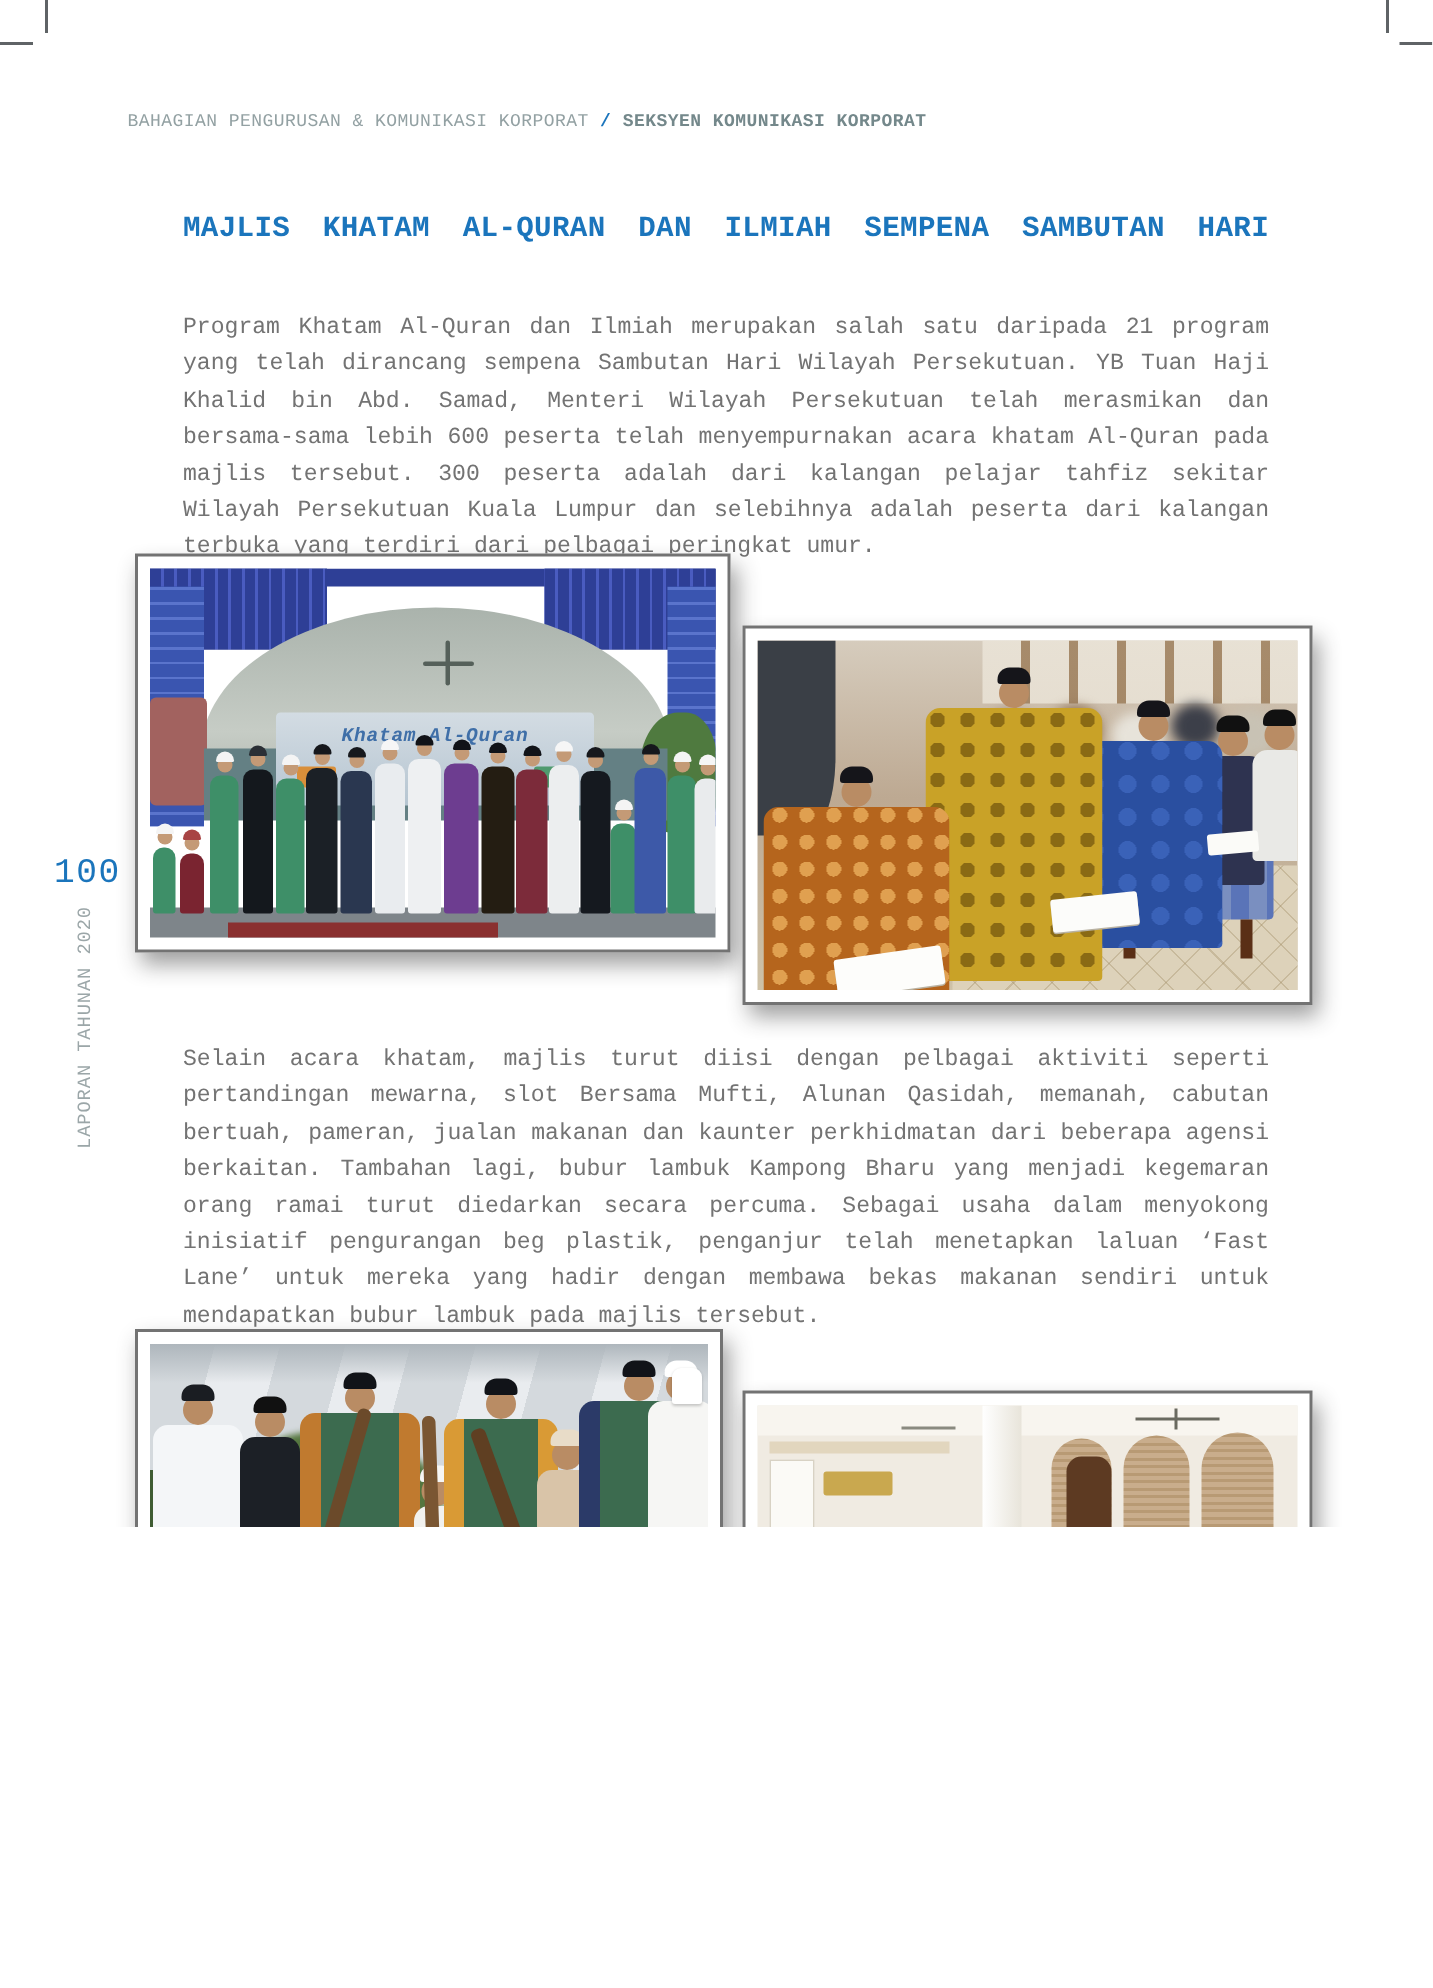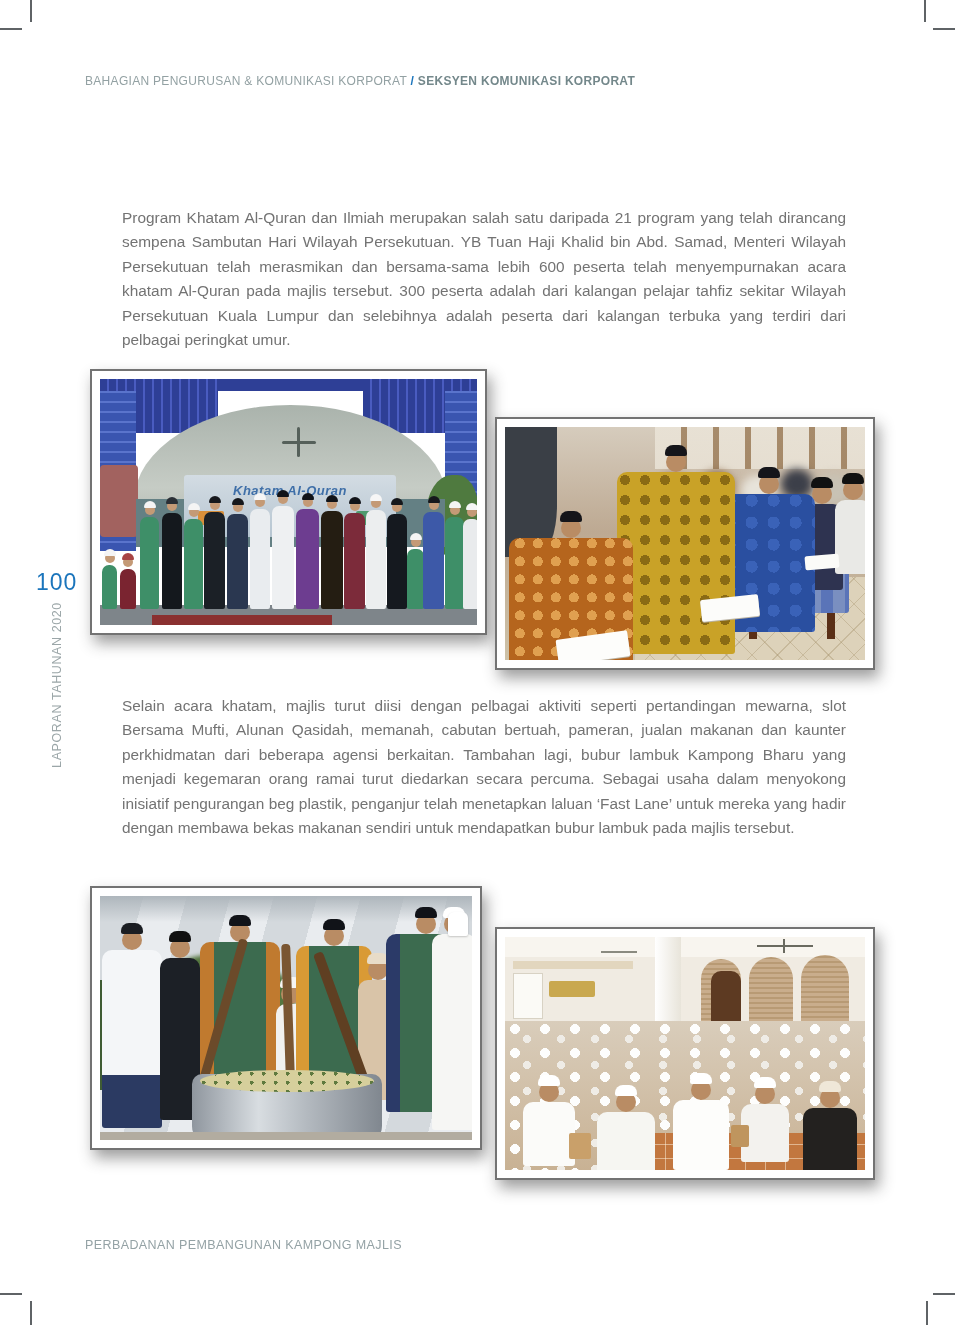--- a/index.html
+++ b/index.html
@@ -1,17 +1,17 @@
 <!DOCTYPE html>
 <html><head>
 <meta charset="utf-8">
 <style>
   html,body{margin:0;padding:0;background:#ffffff;}
-  .page{position:relative;width:955px;height:1325px;background:#ffffff;overflow:hidden;
-        font-family:Liberation Sans, sans-serif;}
+  .page{position:relative;width:955px;height:1018px;background:#ffffff;overflow:hidden;
+        font-family:Liberation Mono, monospace;}
   .mark{position:absolute;background:#5f6366;}
   .crumb{position:absolute;left:85px;top:74px;font-size:12px;letter-spacing:.3px;color:#93A1A3;white-space:nowrap;}
   .crumb b{color:#74888B;font-weight:bold;}
   .crumb .sl{color:#1B75BC;font-weight:bold;}
   .title{position:absolute;left:122px;top:139px;width:724px;color:#1B75BC;font-weight:bold;
          font-size:19.5px;line-height:26px;letter-spacing:.2px;}
   .title .l1{display:block;text-align:justify;text-align-last:justify;}
   .title .l2{display:block;}
   .bodytext{position:absolute;left:122px;width:724px;font-size:15.4px;line-height:24.4px;
             color:#737373;text-align:justify;margin:0;}
@@ -53,20 +53,21 @@
   <span class="mark" style="left:933px;top:1293px;width:22px;height:2px;"></span>
   <span class="mark" style="left:926px;top:1301px;width:2px;height:24px;"></span>
 
   <div class="crumb">
     <span>BAHAGIAN PENGURUSAN &amp; KOMUNIKASI KORPORAT</span>
     <span class="sl">/</span>
     <b>SEKSYEN KOMUNIKASI KORPORAT</b>
   </div>
 
   <h1 class="title" style="margin:0;">
+    <span class="l1">MAJLIS KHATAM AL-QURAN DAN ILMIAH SEMPENA SAMBUTAN HARI</span>
   </h1>
 
   <p class="bodytext p1">Program Khatam Al-Quran dan Ilmiah merupakan salah satu daripada 21 program yang telah dirancang sempena Sambutan Hari Wilayah Persekutuan.  YB Tuan Haji Khalid bin Abd. Samad, Menteri Wilayah Persekutuan telah merasmikan dan bersama-sama lebih 600 peserta telah menyempurnakan acara khatam Al-Quran pada majlis tersebut. 300 peserta adalah dari kalangan pelajar tahfiz sekitar Wilayah Persekutuan Kuala Lumpur dan selebihnya adalah peserta dari kalangan terbuka yang terdiri dari pelbagai peringkat umur.</p>
 
   <figure class="photo" style="left:90px;top:369px;width:397px;height:266px;margin:0;" aria-label="Barisan peserta lelaki bergambar di hadapan pentas Majlis Khatam Al-Quran">
     <div class="ph" style="background:#fff;">
 
       <div class="ly" style="left:0;top:0;width:381px;height:12px;background:#2e3f96;"></div>
       <div class="ly" style="left:0;top:0;width:118px;height:54px;background:repeating-linear-gradient(90deg,#2e3f96 0 7px,#4a5cc0 7px 9px),#2e3f96;"></div>
       <div class="ly" style="left:263px;top:0;width:118px;height:54px;background:repeating-linear-gradient(90deg,#2e3f96 0 7px,#4a5cc0 7px 9px),#2e3f96;"></div>

